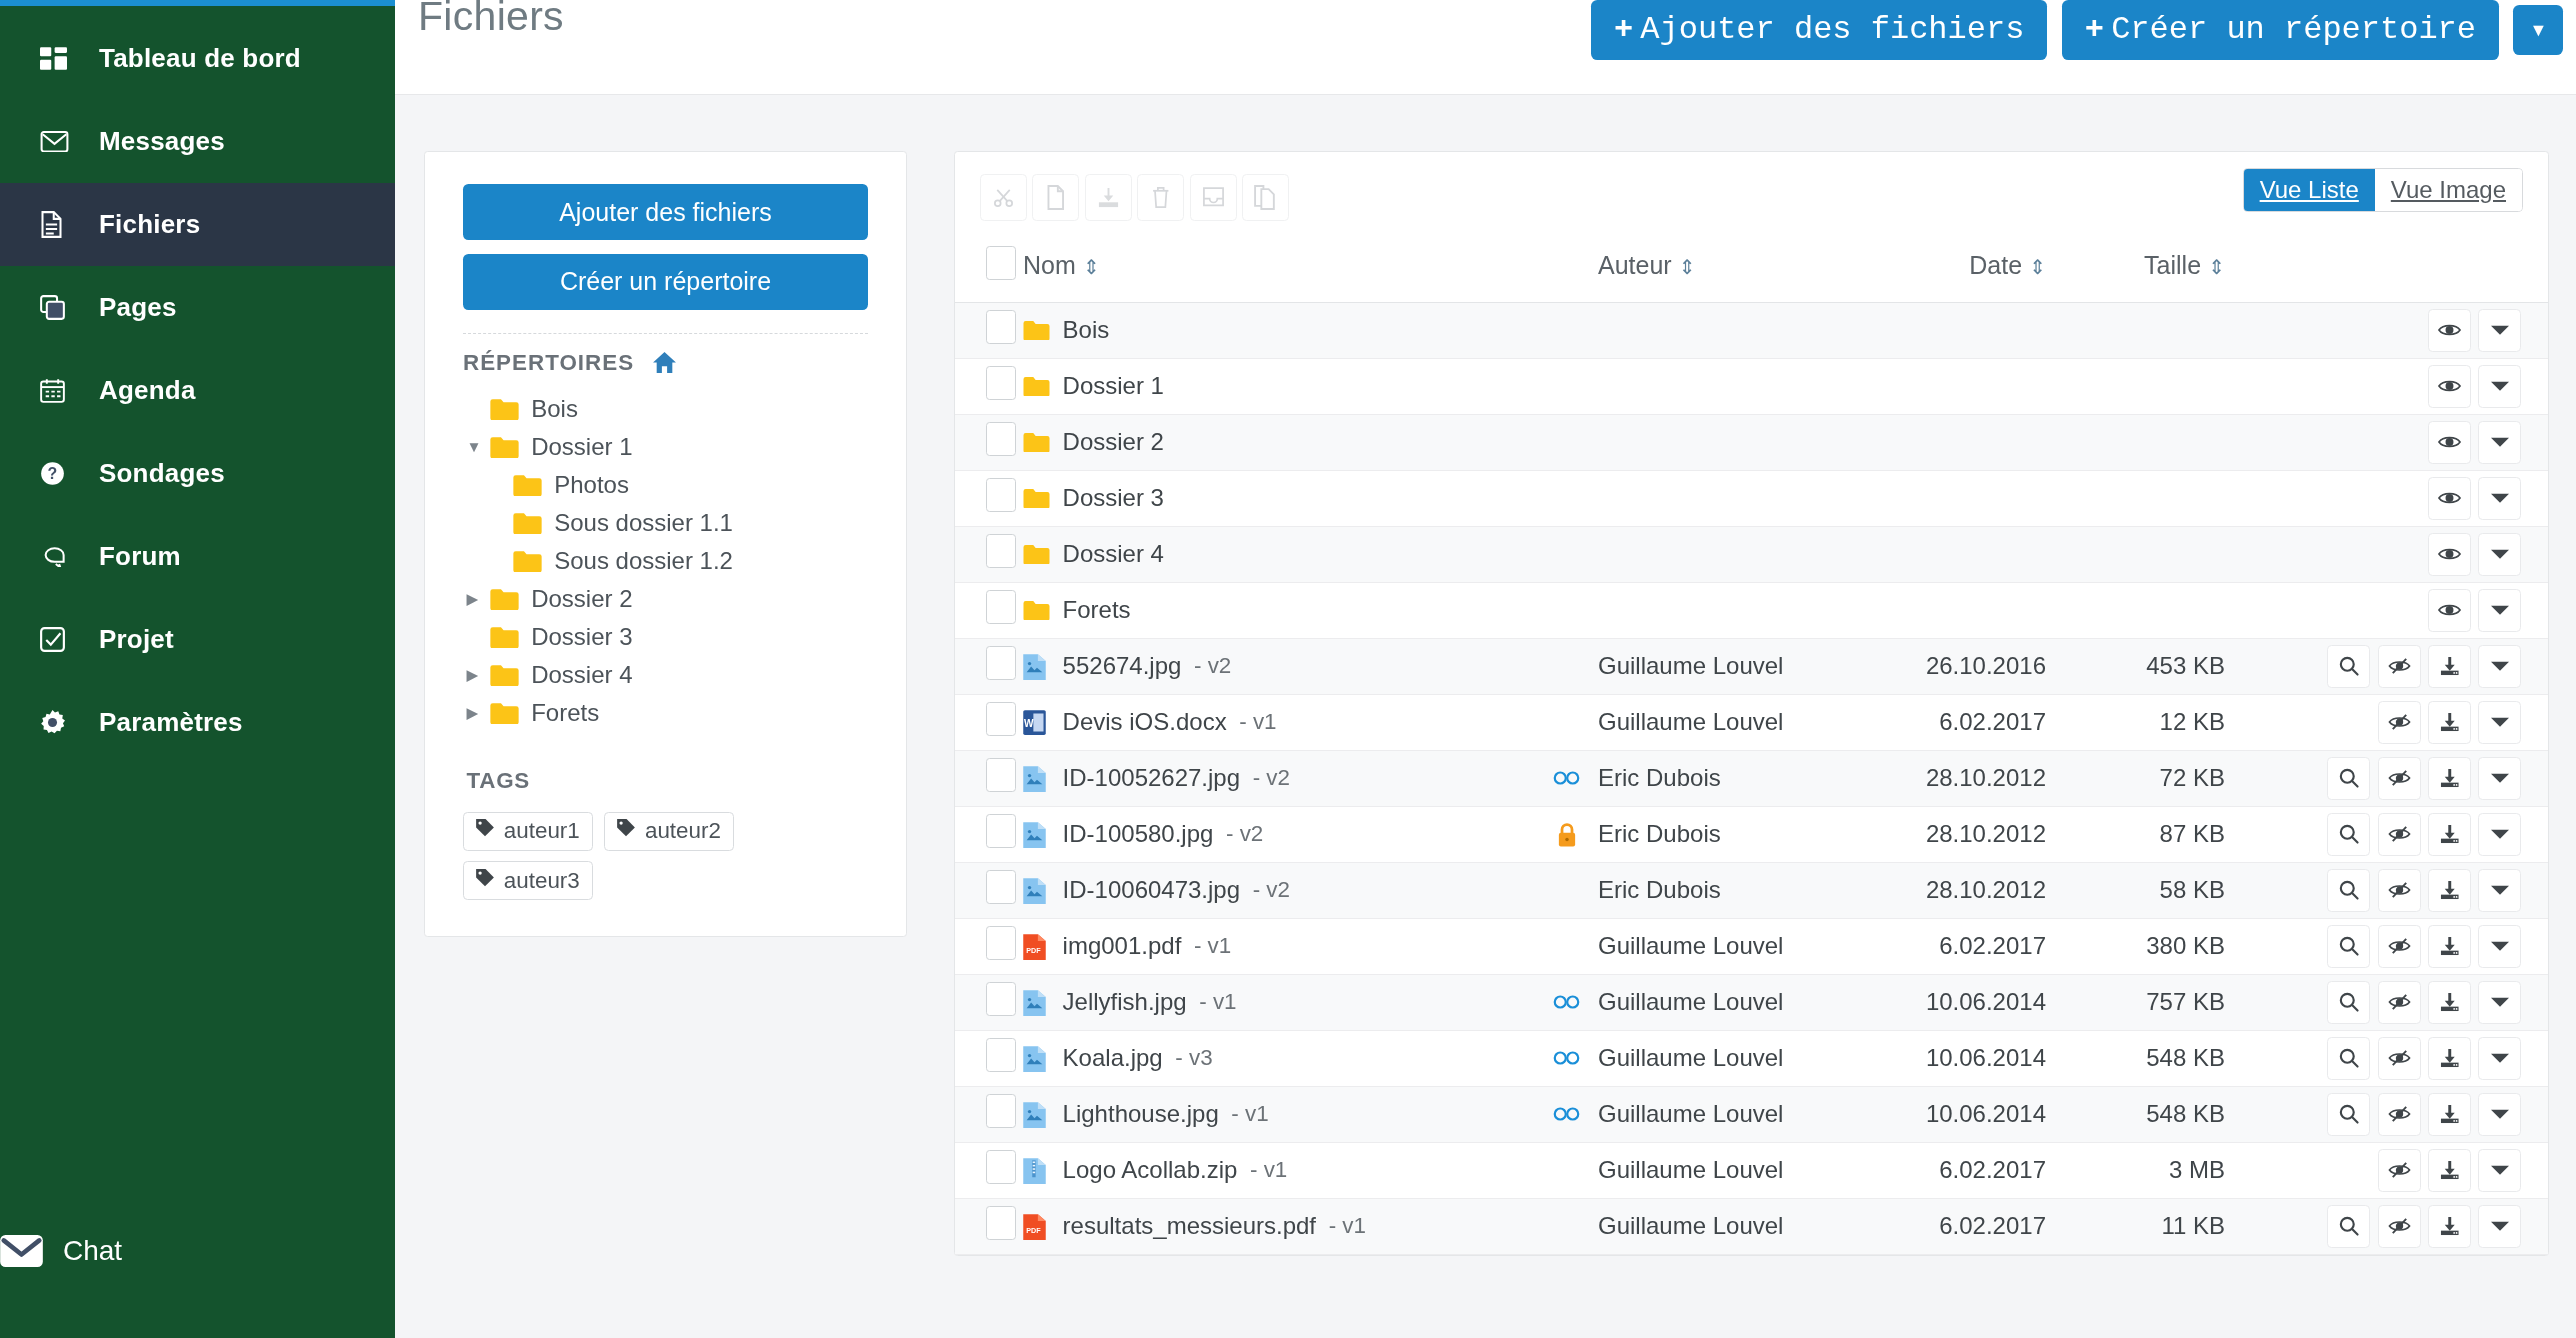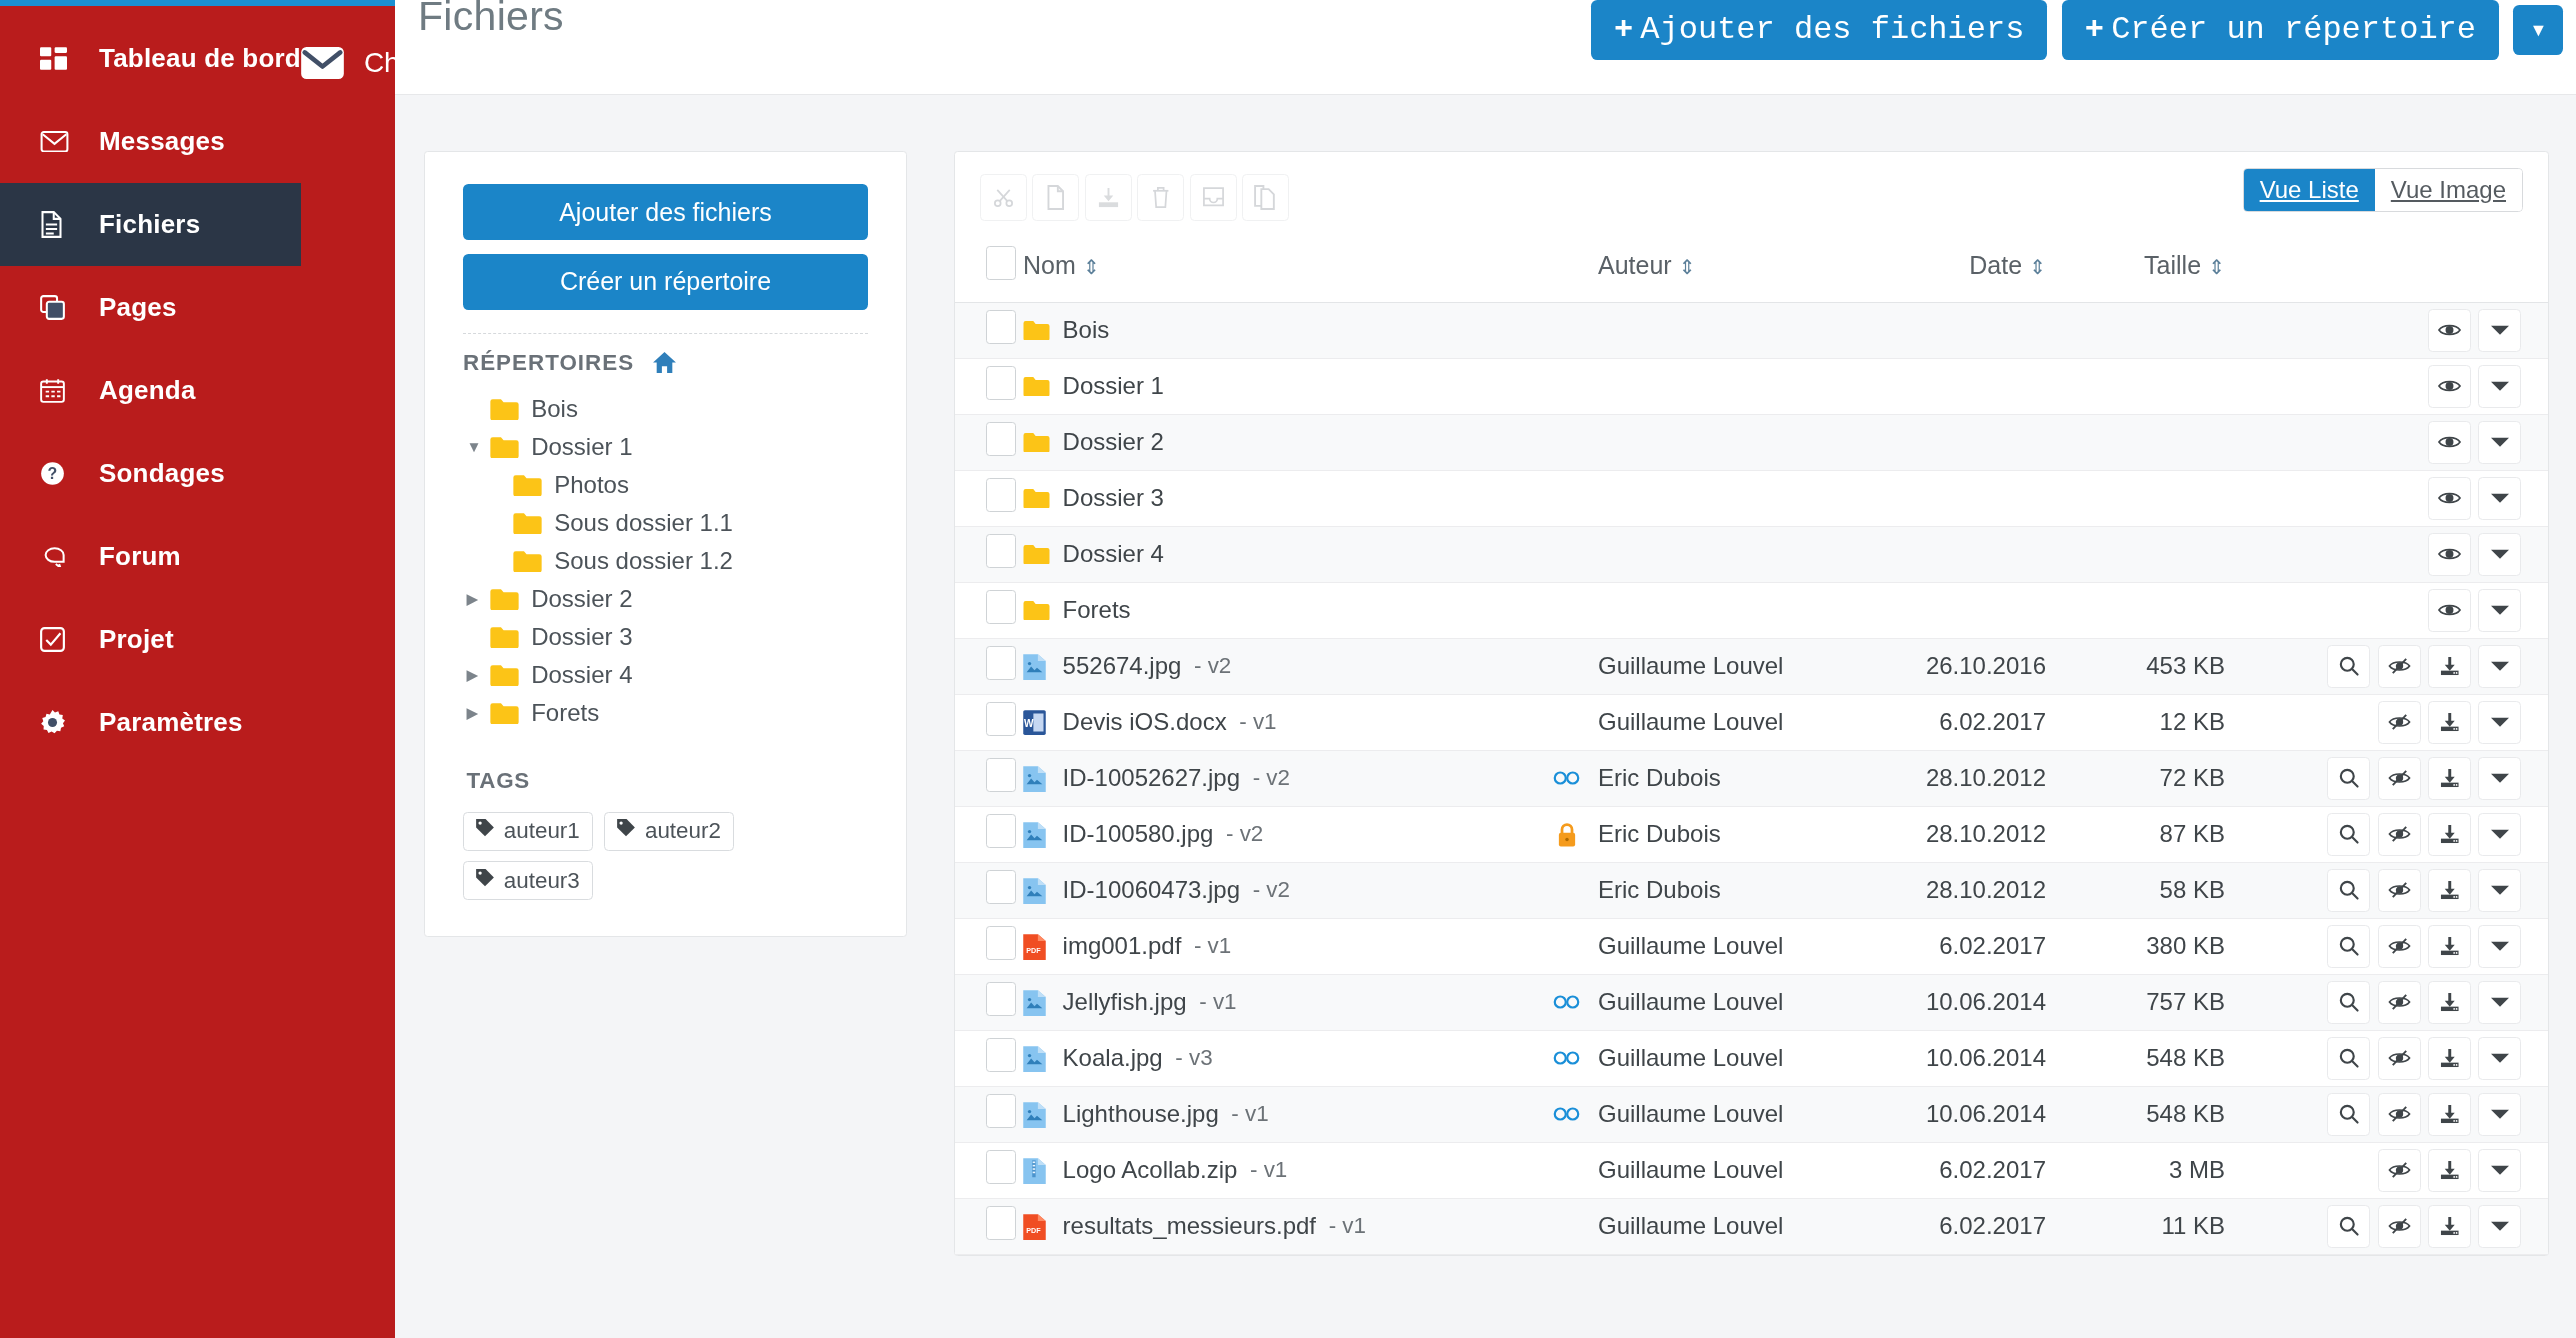--- a/index.html
+++ b/index.html
@@ -8,23 +8,23 @@
     width: 2576px; height: 1338px;
     overflow: hidden;
     background: #f4f5f7;
     font-family: "Liberation Sans", sans-serif;
   }
 
   
   #sidebar {
     position: absolute; left: 0; top: 0;
     width: 395px; height: 1338px;
-    background: #b91c1c;
+    background: #14532d;
     border-top: 6.3px solid #1b8fd1;
-    display: flex; flex-direction: row;
+    display: flex; flex-direction: column;
   }
   .nav-list { margin-top: 10.8px; flex: 1 1 auto; }
   .nav-item {
     display: flex; align-items: center;
     height: 83px; padding-left: 40px;
     color: #ffffff; font-size: 26px; font-weight: bold;
     letter-spacing: 0.2px;
     cursor: pointer;
   }
   .nav-item.active { background: #2b3646; }

